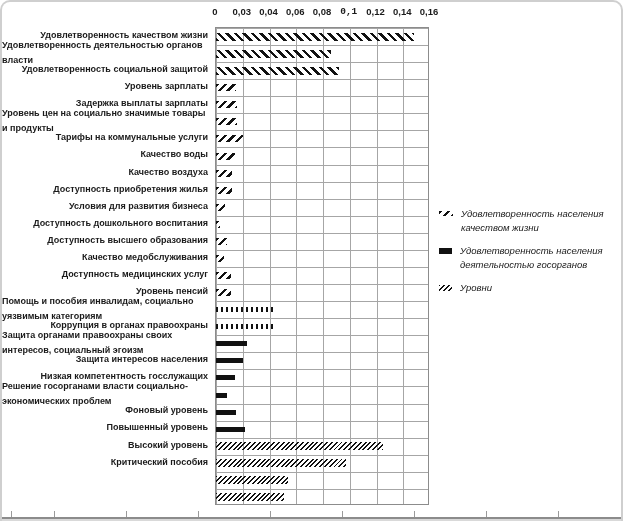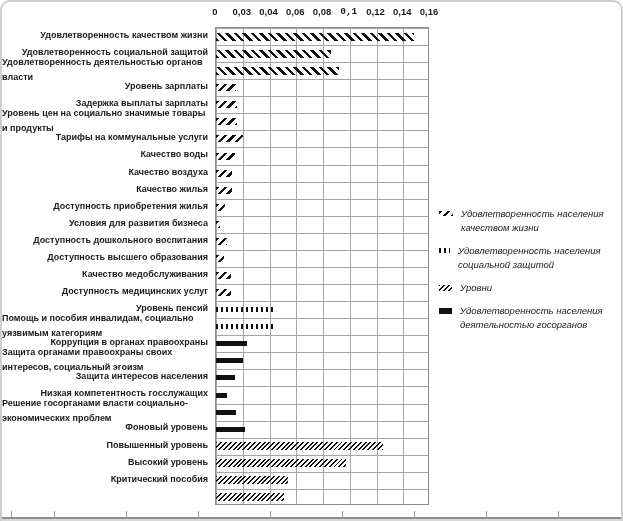--- a/index.html
+++ b/index.html
@@ -53,45 +53,42 @@
       <span class="xtick" style="left: 133.75px; font-family: Liberation Mono, monospace;">0,1</span>
       <span class="xtick" style="left: 160.5px;">0,12</span>
       <span class="xtick" style="left: 187.25px;">0,14</span>
       <span class="xtick" style="left: 214px;">0,16</span>
     </div>
   <div class="labels" id="labels">
       <div class="cat" style="height: 17.0714px;">
         <span>Удовлетворенность качеством жизни</span>
       </div>
       <div class="cat" style="height: 17.0714px;">
-        <span>Удовлетворенность социальной защитой</span>
+        <span>Удовлетворенность деятельностью органов власти</span>
       </div>
       <div class="cat" style="height: 17.0714px;">
-        <span>Удовлетворенность деятельностью органов власти</span>
+        <span>Удовлетворенность социальной защитой</span>
       </div>
       <div class="cat" style="height: 17.0714px;">
         <span>Уровень зарплаты</span>
       </div>
       <div class="cat" style="height: 17.0714px;">
         <span>Задержка выплаты зарплаты</span>
       </div>
       <div class="cat" style="height: 17.0714px;">
         <span>Уровень цен на социально значимые товары и продукты</span>
       </div>
       <div class="cat" style="height: 17.0714px;">
         <span>Тарифы на коммунальные услуги</span>
       </div>
       <div class="cat" style="height: 17.0714px;">
         <span>Качество воды</span>
       </div>
       <div class="cat" style="height: 17.0714px;">
         <span>Качество воздуха</span>
-      </div>
-      <div class="cat" style="height: 17.0714px;">
-        <span>Качество жилья</span>
       </div>
       <div class="cat" style="height: 17.0714px;">
         <span>Доступность приобретения жилья</span>
       </div>
       <div class="cat" style="height: 17.0714px;">
         <span>Условия для развития бизнеса</span>
       </div>
       <div class="cat" style="height: 17.0714px;">
         <span>Доступность дошкольного воспитания</span>
       </div>
@@ -167,27 +164,23 @@
       <div class="bar p-hatch" title="0.097" style="top: 431.321px; height: 8px; width: 129.738px;"></div>
       <div class="bar p-hatch" title="0.054" style="top: 448.393px; height: 8px; width: 72.225px;"></div>
       <div class="bar p-hatch" title="0.051" style="top: 465.464px; height: 8px; width: 68.2125px;"></div>
     </div>
   <div class="legend" id="legend">
       <div class="lg-item">
         <div class="lg-ic p-dash" style="width: 14px; height: 5px;"></div>
         <div class="lg-tx">Удовлетворенность населения качеством жизни</div>
       </div>
       <div class="lg-item">
-        <div class="lg-ic p-dot" style="width: 11px; height: 5px;"></div>
-        <div class="lg-tx">Удовлетворенность населения социальной защитой</div>
+        <div class="lg-ic p-solid" style="width: 13px; height: 6px;"></div>
+        <div class="lg-tx">Удовлетворенность населения деятельностью госорганов</div>
       </div>
       <div class="lg-item">
         <div class="lg-ic p-hatch" style="width: 13px; height: 6px;"></div>
         <div class="lg-tx">Уровни</div>
-      </div>
-      <div class="lg-item">
-        <div class="lg-ic p-solid" style="width: 13px; height: 6px;"></div>
-        <div class="lg-tx">Удовлетворенность населения деятельностью госорганов</div>
       </div>
     </div>
   <div class="bottom-ticks"></div>
   <div class="bottom-strip"></div>
 </div>
 
 </body></html>

